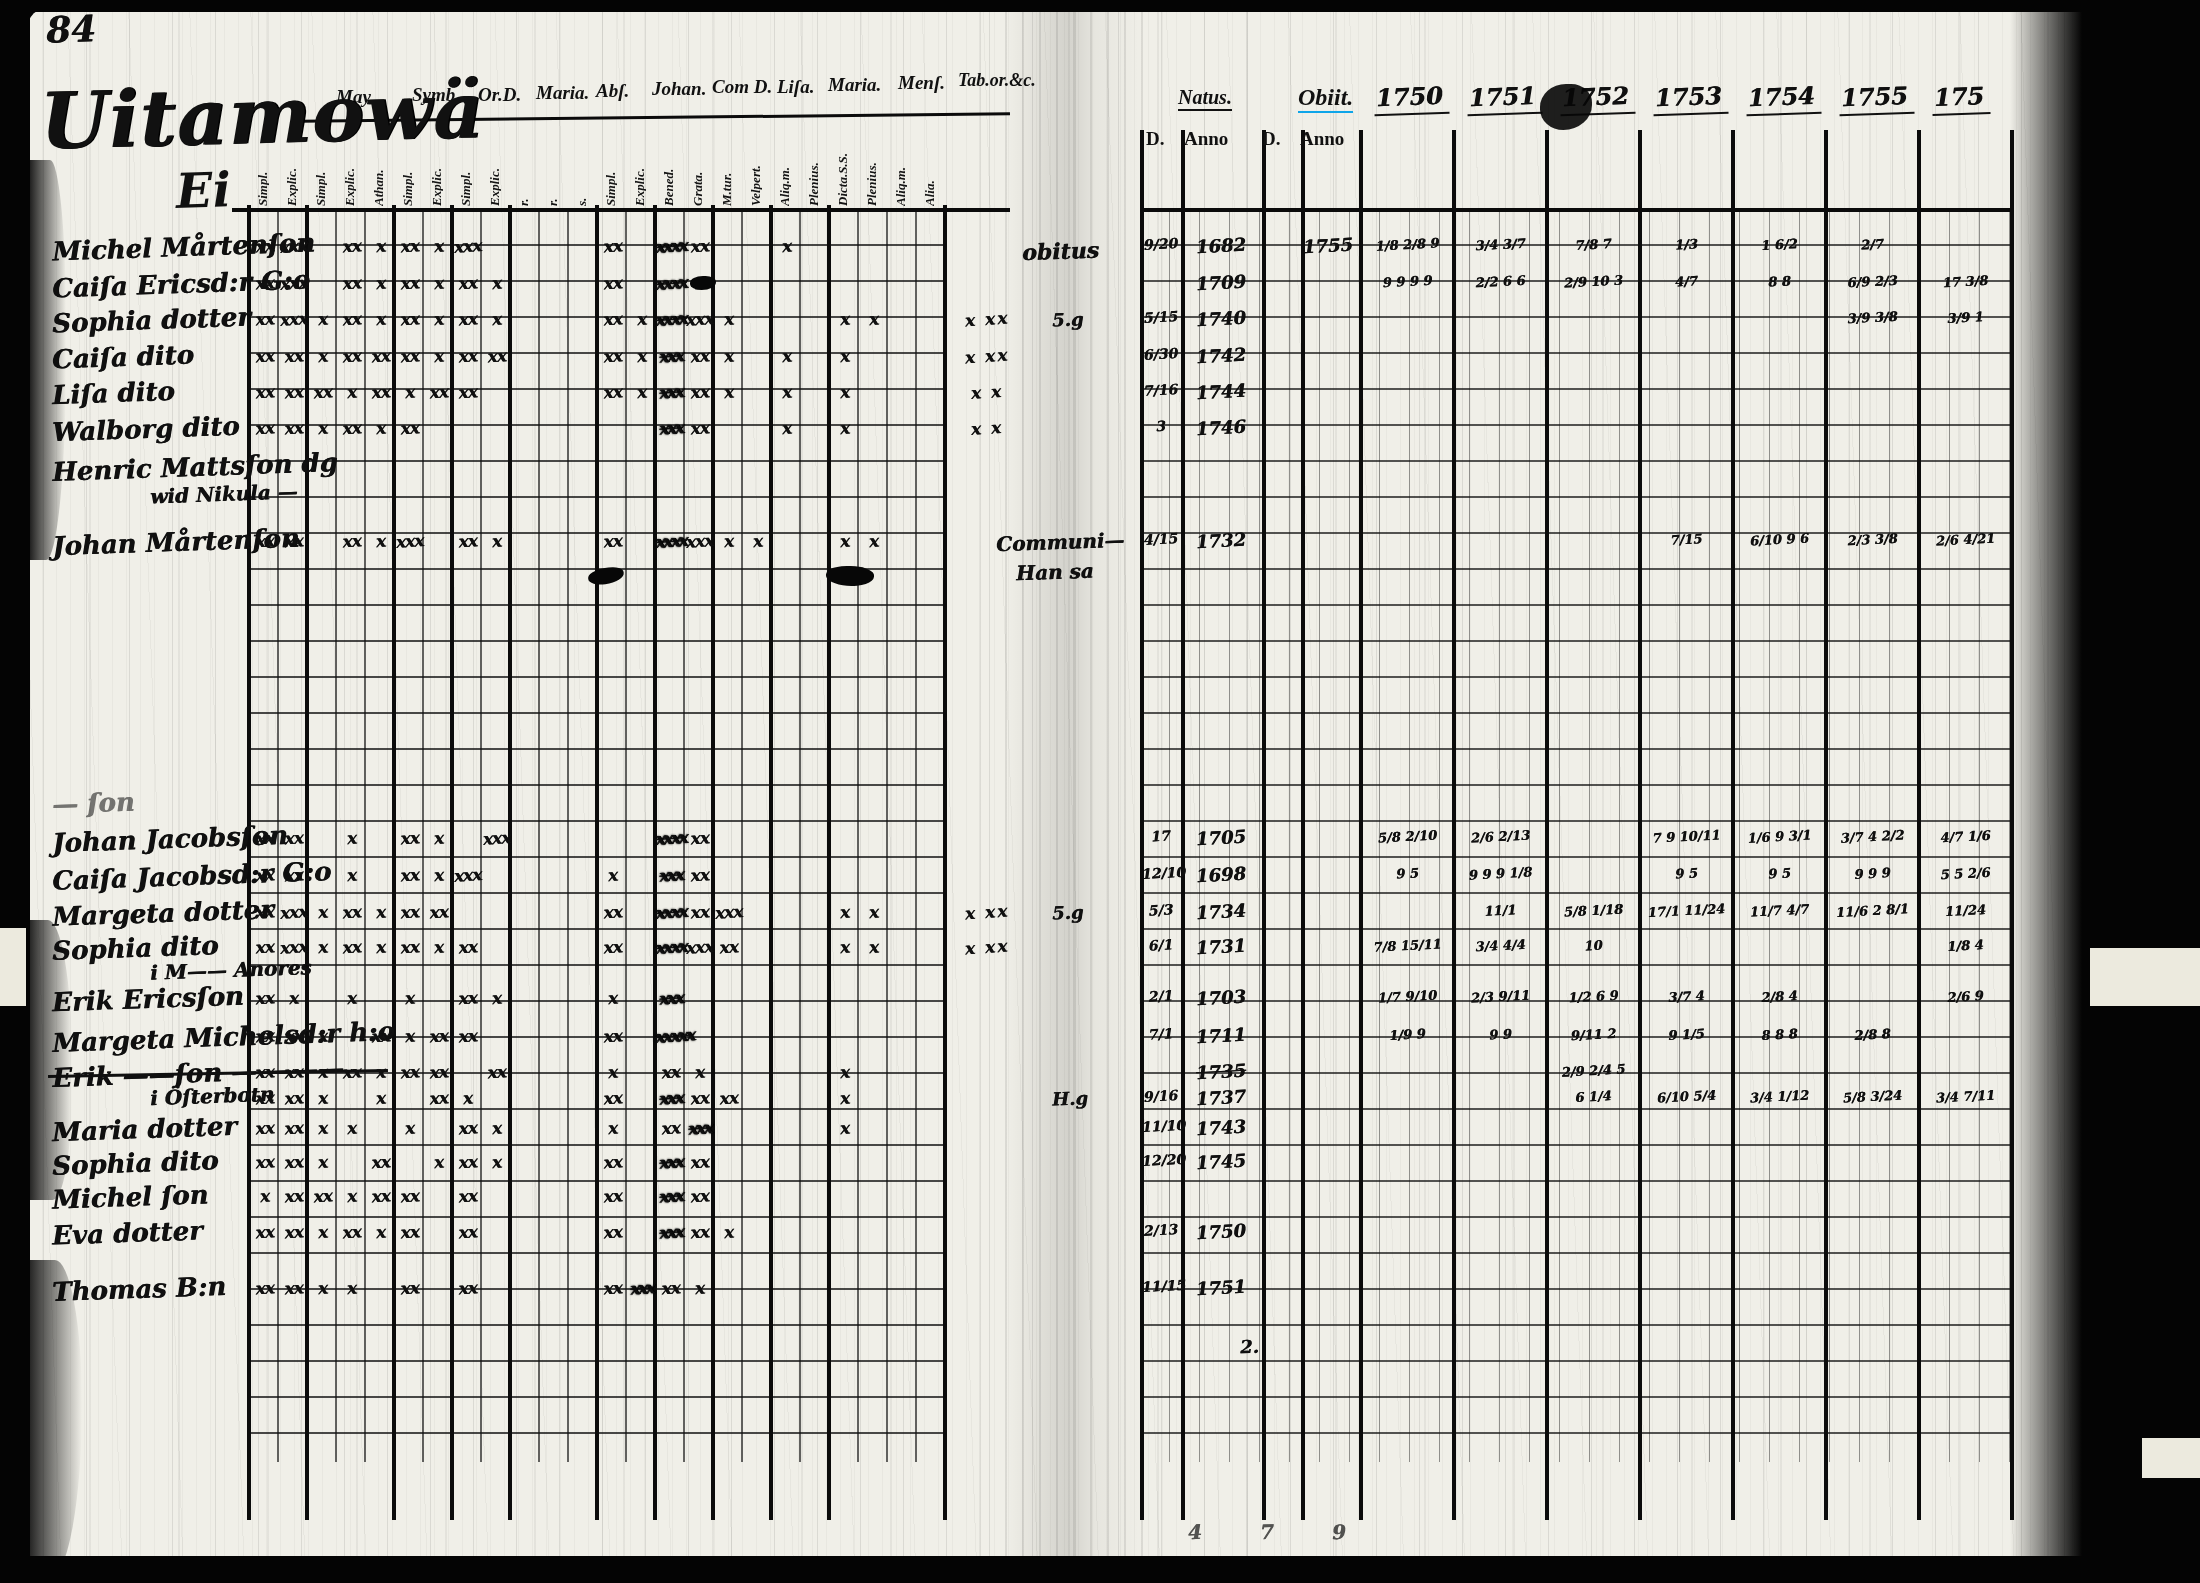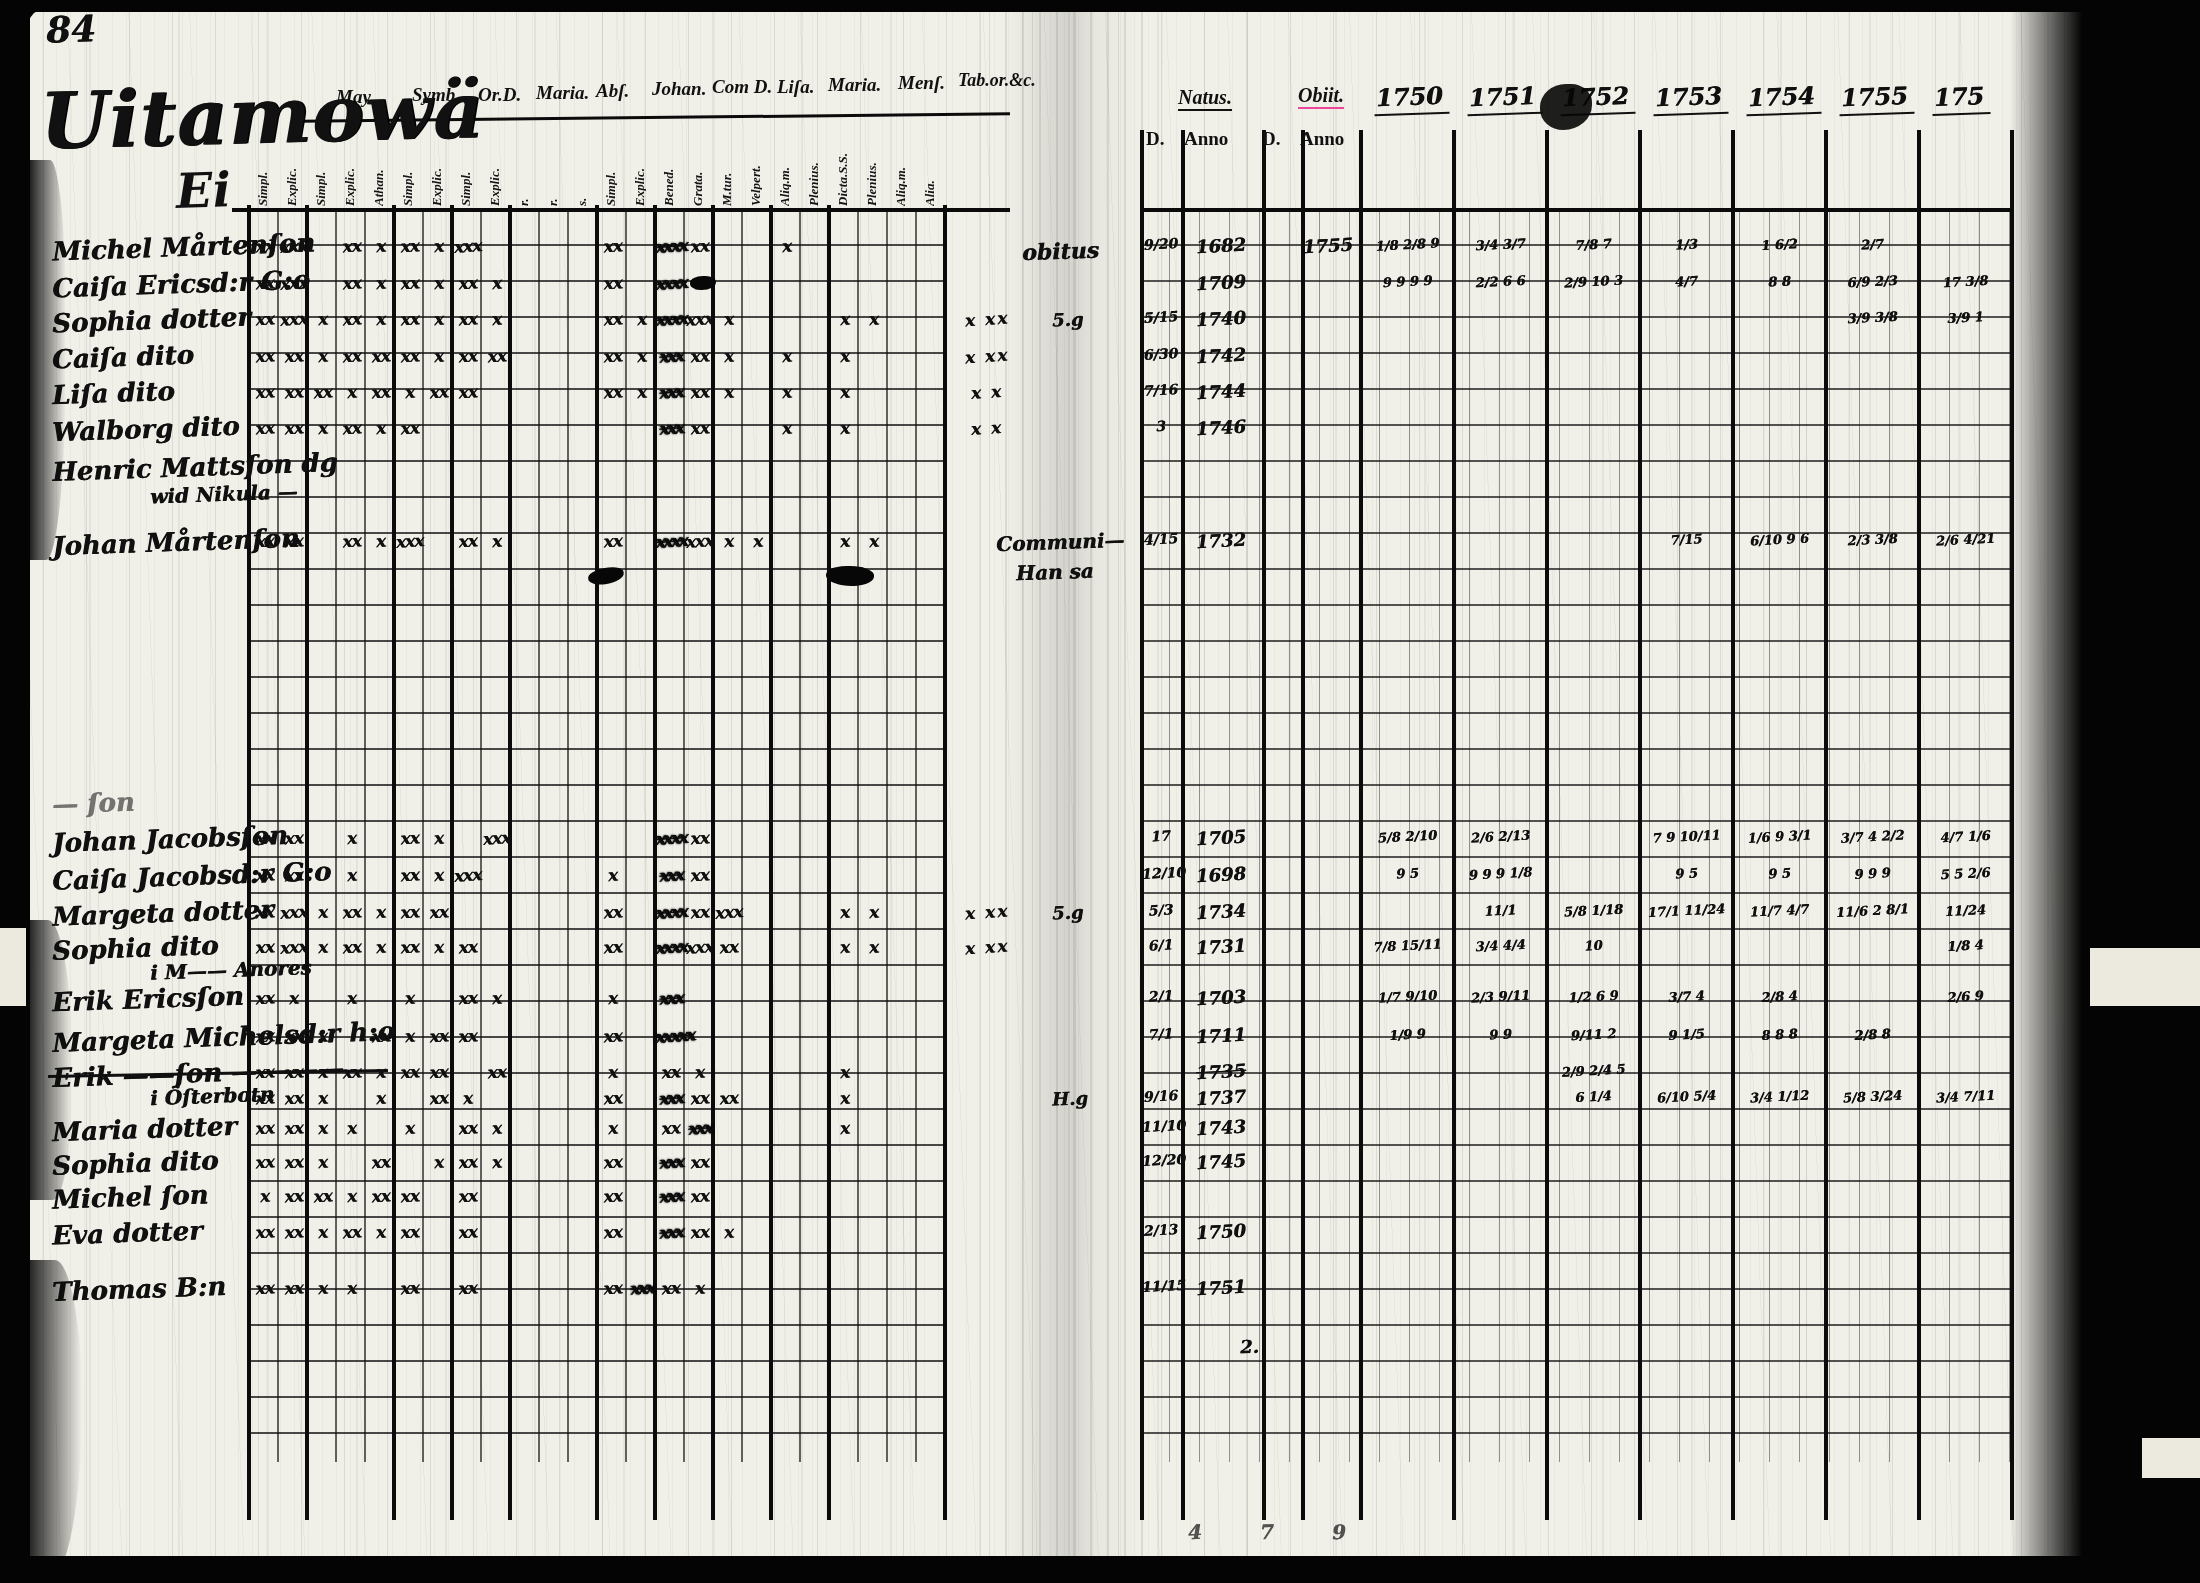--- a/index.html
+++ b/index.html
@@ -99,21 +99,21 @@
     <span class="print" style="left:652px;top:78px;font-size:19px">Johan.</span>
     <span class="print" style="left:712px;top:76px;font-size:19px">Com D. Liſa.</span>
     <span class="print" style="left:828px;top:74px;font-size:19px">Maria.</span>
     <span class="print" style="left:898px;top:72px;font-size:19px">Menſ.</span>
     <span class="print" style="left:958px;top:70px;font-size:18px">Tab.or.&amp;c.</span>
     <div class="hl" style="left:300px;top:116px;width:710px;transform:rotate(-0.6deg)"></div>
   </div>
 
   <div id="right-headers">
     <span class="print" style="left:1178px;top:86px;font-size:20px;border-bottom:2px solid #111">Natus.</span>
-    <span class="print" style="left:1298px;top:84px;font-size:20px;border-bottom:2px solid #ec4899">Obiit.</span>
+    <span class="print" style="left:1298px;top:84px;font-size:24px;border-bottom:2px solid #0ea5e9">Obiit.</span>
     <span class="print" style="left:1146px;top:128px;font-size:19px;font-style:normal">D.</span>
     <span class="print" style="left:1184px;top:128px;font-size:19px;font-style:normal">Anno</span>
     <span class="print" style="left:1262px;top:128px;font-size:19px;font-style:normal">D.</span>
     <span class="print" style="left:1300px;top:128px;font-size:19px;font-style:normal">Anno</span>
     <div id="year-headers">
         <span class="hand" style="left: 1374px; top: 82px; font-size: 24px; border-bottom: 2px solid rgb(17, 17, 17); padding: 0px 6px 2px 2px;">1750</span>
         <span class="hand" style="left: 1467px; top: 82px; font-size: 24px; border-bottom: 2px solid rgb(17, 17, 17); padding: 0px 6px 2px 2px;">1751</span>
         <span class="hand" style="left: 1560px; top: 82px; font-size: 24px; border-bottom: 2px solid rgb(17, 17, 17); padding: 0px 6px 2px 2px;">1752</span>
         <span class="hand" style="left: 1653px; top: 82px; font-size: 24px; border-bottom: 2px solid rgb(17, 17, 17); padding: 0px 6px 2px 2px;">1753</span>
         <span class="hand" style="left: 1746px; top: 82px; font-size: 24px; border-bottom: 2px solid rgb(17, 17, 17); padding: 0px 6px 2px 2px;">1754</span>

